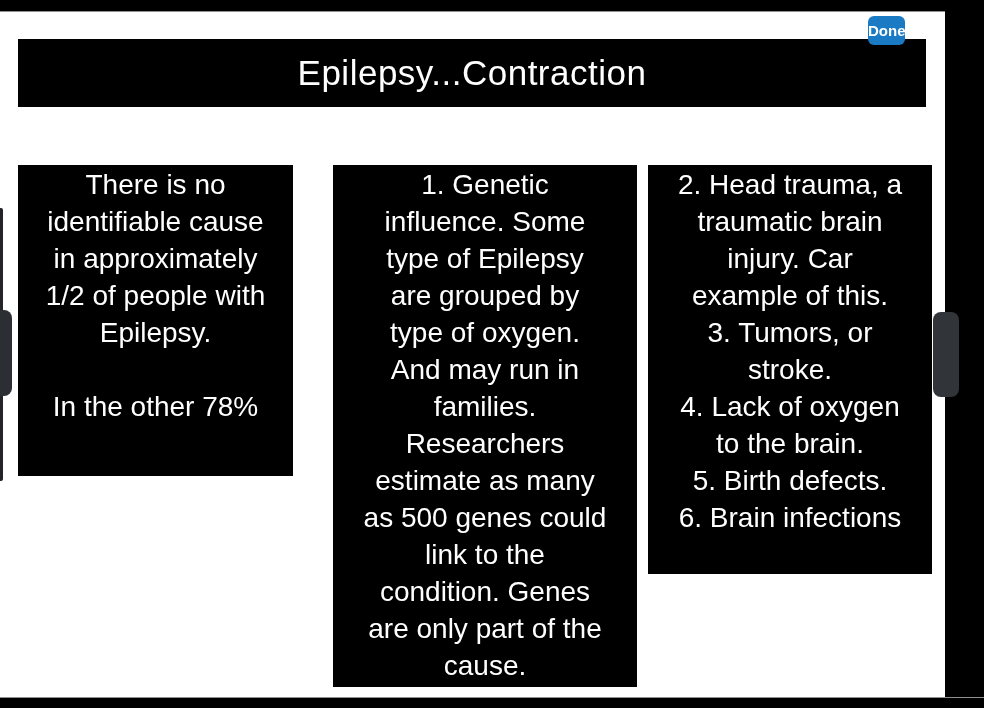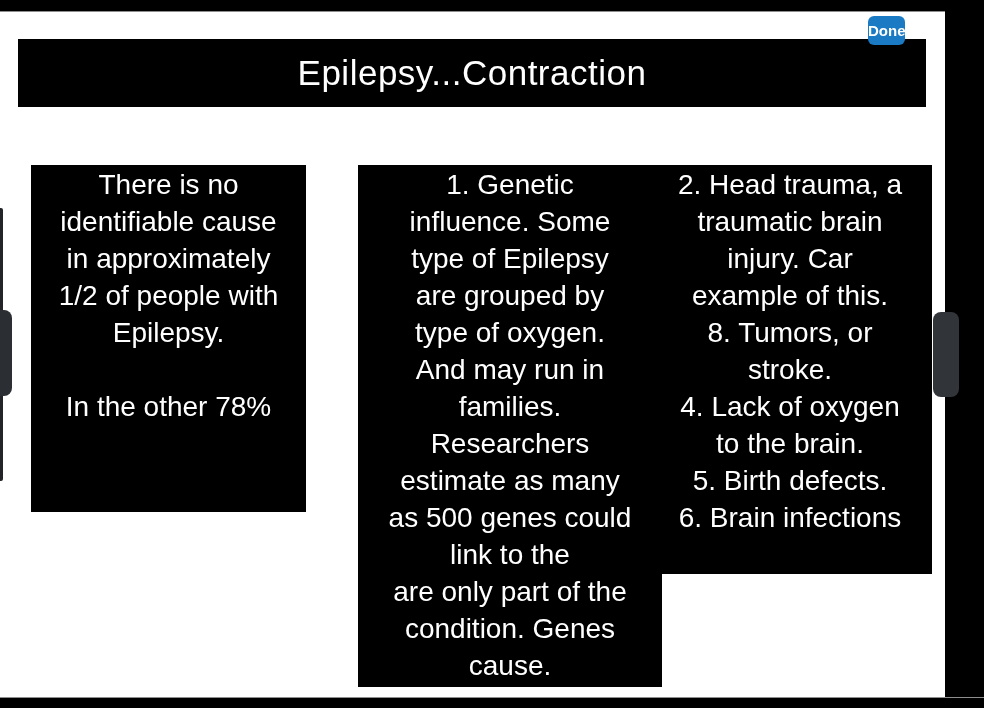--- a/index.html
+++ b/index.html
@@ -96,22 +96,22 @@
     text-align: center;
     font-size: 28px;
     line-height: 37px;
     padding: 1px 2px;
     box-sizing: border-box;
   }
   .text-box .line {
     min-height: 37px;
     white-space: nowrap;
   }
-  .box-left   { left: 18px;  top: 165px; width: 275px; height: 347px; margin-left: 13px; }
-  .box-mid    { left: 333px; top: 165px; width: 304px; height: 522px; margin-left: 25px; }
+  .box-left   { left: 18px;  top: 165px; width: 275px; height: 311px; }
+  .box-mid    { left: 333px; top: 165px; width: 304px; height: 522px; }
   .box-right  { left: 648px; top: 165px; width: 284px; height: 409px; }
 </style>
 </head>
 <body>
 
 <div class="screen">
 
   <div class="top-bar"></div>
 
   <div class="right-strip"></div>
@@ -143,31 +143,31 @@
     <div class="line">influence. Some</div>
     <div class="line">type of Epilepsy</div>
     <div class="line">are grouped by</div>
     <div class="line">type of oxygen.</div>
     <div class="line">And may run in</div>
     <div class="line">families.</div>
     <div class="line">Researchers</div>
     <div class="line">estimate as many</div>
     <div class="line">as 500 genes could</div>
     <div class="line">link to the</div>
+    <div class="line">condition. Genes</div>
     <div class="line">are only part of the</div>
-    <div class="line">condition. Genes</div>
     <div class="line">cause.</div>
   </div>
 
   <div class="text-box box-right">
     <div class="line">2. Head trauma, a</div>
     <div class="line">traumatic brain</div>
     <div class="line">injury. Car</div>
     <div class="line">example of this.</div>
-    <div class="line">8. Tumors, or</div>
+    <div class="line">3. Tumors, or</div>
     <div class="line">stroke.</div>
     <div class="line">4. Lack of oxygen</div>
     <div class="line">to the brain.</div>
     <div class="line">5. Birth defects.</div>
     <div class="line">6. Brain infections</div>
   </div>
 
   <div class="bottom-bar"></div>
 
 </div>

